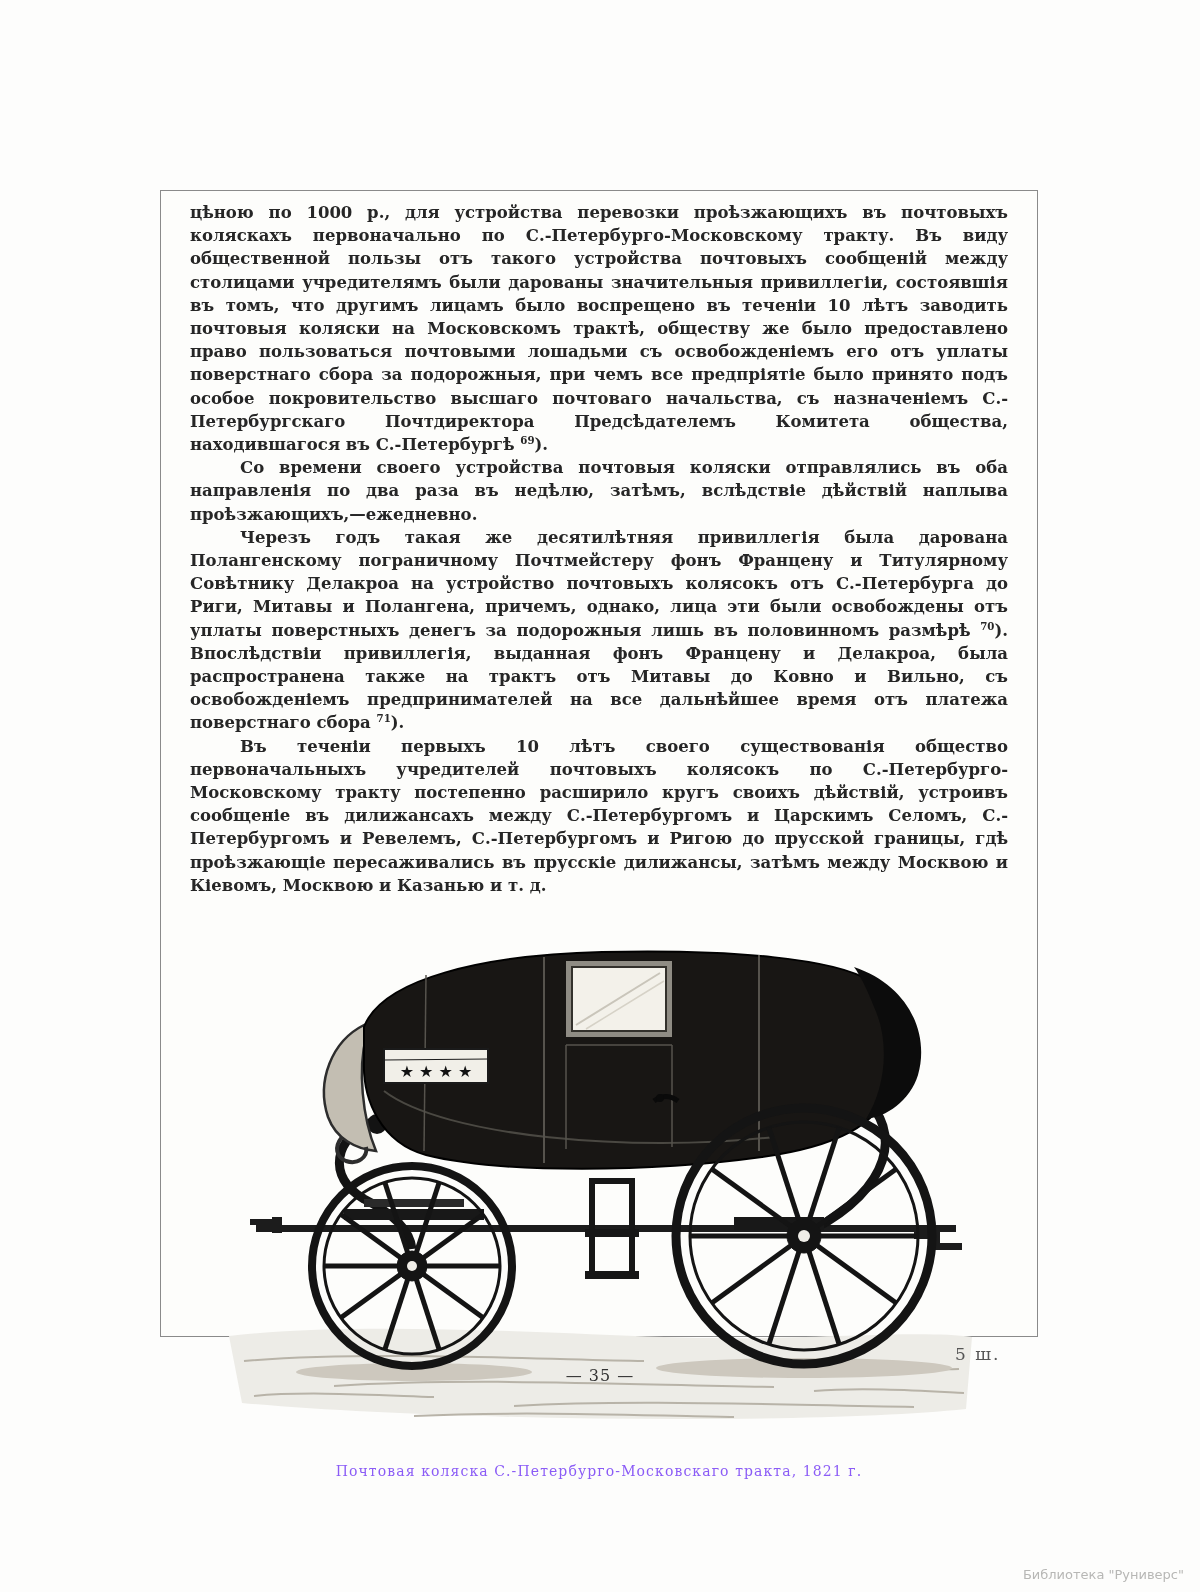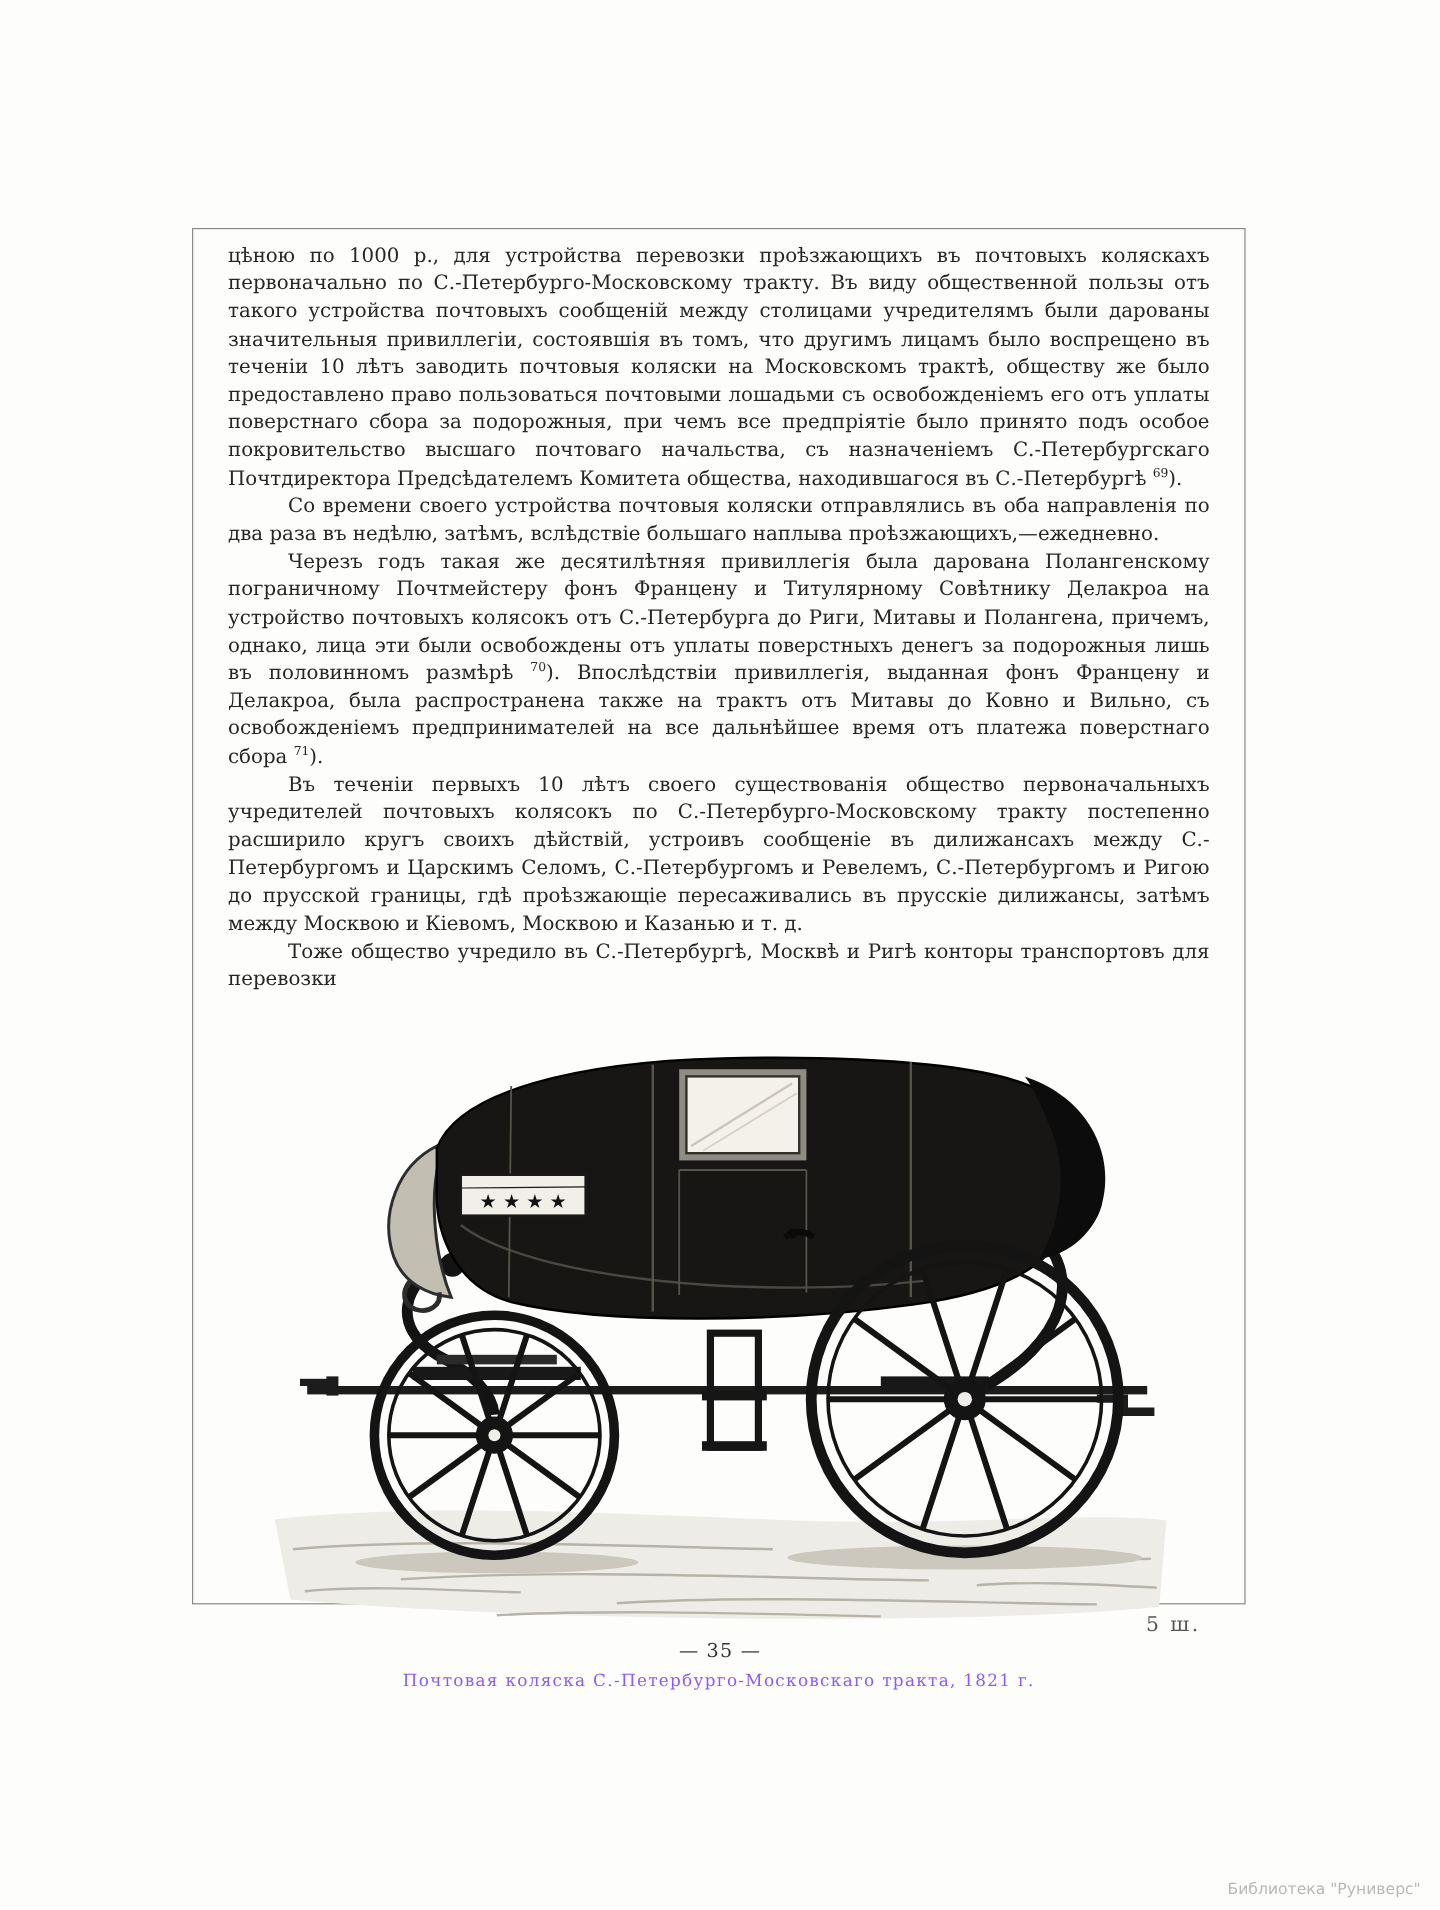--- a/index.html
+++ b/index.html
@@ -20,21 +20,21 @@
     box-sizing:border-box;
     padding:10px 29px 0 29px;
   }
   .text-block{
     color:#262626;
     font-size:16.5px;
     line-height:23.2px;
     text-align:justify;
     text-justify:inter-word;
   }
-  .text-block p{margin:0;text-indent:50px;}
+  .text-block p{margin:0;text-indent:50px;font-weight:bold;}
   .text-block p.first{text-indent:0;}
   sup{font-size:0.62em;vertical-align:super;line-height:0;}
   .illustration{
     width:770px;height:500px;
     margin:44px auto 0 auto;
   }
   .caption{
     margin-top:22px;
     text-align:center;
     font-size:14px;
@@ -57,24 +57,23 @@
 </style>
 </head>
 <body>
 
 <div class="page">
 
   <div class="frame">
 
     <div class="text-block">
       <p class="first">цѣною по 1000 р., для устройства перевозки проѣзжающихъ въ почтовыхъ коляскахъ первоначально по С.-Петербурго-Московскому тракту. Въ виду общественной пользы отъ такого устройства почтовыхъ сообщеній между столицами учредителямъ были дарованы значительныя привиллегіи, состоявшія въ томъ, что другимъ лицамъ было воспрещено въ теченіи 10 лѣтъ заводить почтовыя коляски на Московскомъ трактѣ, обществу же было предоставлено право пользоваться почтовыми лошадьми съ освобожденіемъ его отъ уплаты поверстнаго сбора за подорожныя, при чемъ все предпріятіе было принято подъ особое покровительство высшаго почтоваго начальства, съ назначеніемъ С.-Петербургскаго Почтдиректора Предсѣдателемъ Комитета общества, находившагося въ С.-Петербургѣ <sup>69</sup>).</p>
-      <p>Со времени своего устройства почтовыя коляски отправлялись въ оба направленія по два раза въ недѣлю, затѣмъ, вслѣдствіе большаго наплыва проѣзжающихъ,—ежедневно.</p>
+      <p>Со времени своего устройства почтовыя коляски отправлялись въ оба направленія по два раза въ недѣлю, затѣмъ, вслѣдствіе дѣйствій наплыва проѣзжающихъ,—ежедневно.</p>
       <p>Черезъ годъ такая же десятилѣтняя привиллегія была дарована Полангенскому пограничному Почтмейстеру фонъ Францену и Титулярному Совѣтнику Делакроа на устройство почтовыхъ колясокъ отъ С.-Петербурга до Риги, Митавы и Полангена, причемъ, однако, лица эти были освобождены отъ уплаты поверстныхъ денегъ за подорожныя лишь въ половинномъ размѣрѣ <sup>70</sup>). Впослѣдствіи привиллегія, выданная фонъ Францену и Делакроа, была распространена также на трактъ отъ Митавы до Ковно и Вильно, съ освобожденіемъ предпринимателей на все дальнѣйшее время отъ платежа поверстнаго сбора <sup>71</sup>).</p>
       <p>Въ теченіи первыхъ 10 лѣтъ своего существованія общество первоначальныхъ учредителей почтовыхъ колясокъ по С.-Петербурго-Московскому тракту постепенно расширило кругъ своихъ дѣйствій, устроивъ сообщеніе въ дилижансахъ между С.-Петербургомъ и Царскимъ Селомъ, С.-Петербургомъ и Ревелемъ, С.-Петербургомъ и Ригою до прусской границы, гдѣ проѣзжающіе пересаживались въ прусскіе дилижансы, затѣмъ между Москвою и Кіевомъ, Москвою и Казанью и т. д.</p>
-      <p>Тоже общество учредило въ С.-Петербургѣ, Москвѣ и Ригѣ конторы транспортовъ для перевозки</p>
     </div>
 
     <div class="illustration">
       <svg viewBox="0 0 770 500" width="770" height="500" xmlns="http://www.w3.org/2000/svg">
 
         <g>
           <path d="M15,395 C140,380 330,392 450,396 C580,401 700,388 758,396 L752,468 C600,484 220,480 28,462 Z" fill="#edece7"></path>
           <g stroke="#b8b3a8" stroke-width="2" fill="none">
             <path d="M30,420 C150,410 320,418 430,420"></path>
             <path d="M120,445 C260,436 420,444 560,446"></path>

